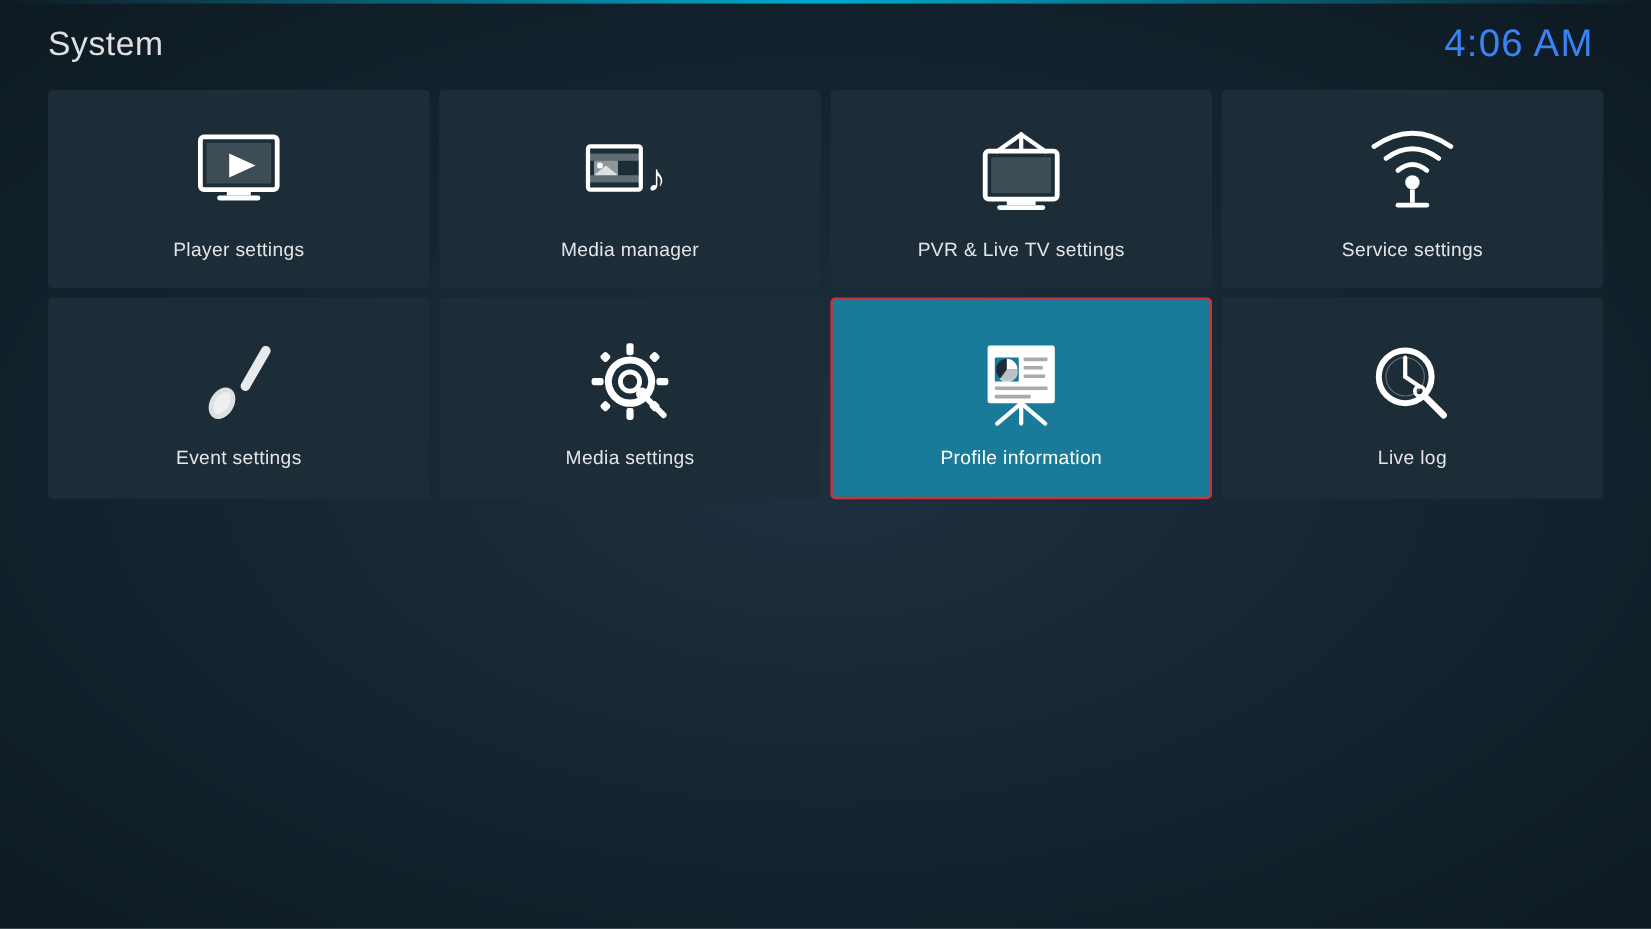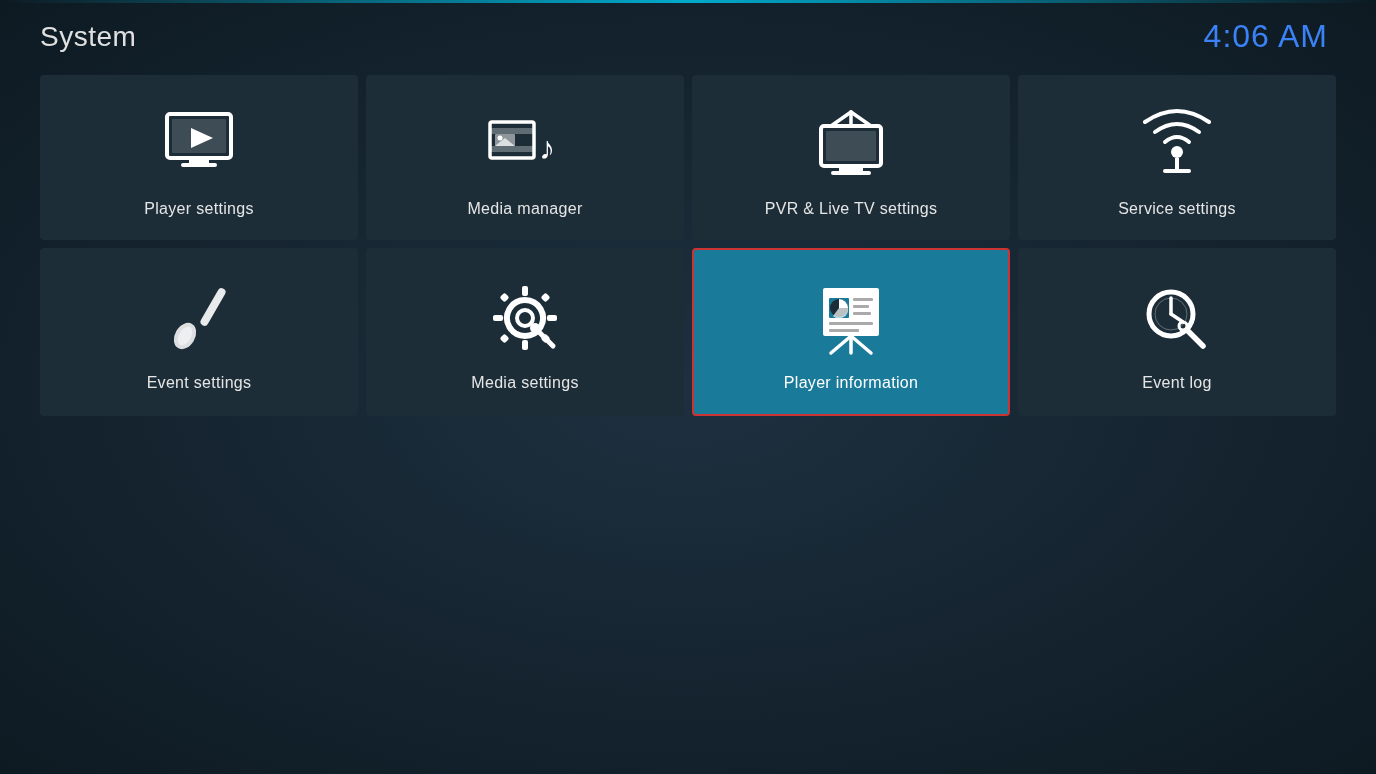--- a/index.html
+++ b/index.html
@@ -235,36 +235,36 @@
         <path d="M28,30 L28,21 A9,9 0 0,1 37,30 Z" fill="white"></path>
         <path d="M28,30 L37,30 A9,9 0 0,1 22,38 Z" fill="white" opacity="0.7"></path>
 
         <rect x="42" y="20" width="20" height="3" rx="1" fill="#aaa"></rect>
         <rect x="42" y="27" width="16" height="3" rx="1" fill="#aaa"></rect>
         <rect x="42" y="34" width="18" height="3" rx="1" fill="#aaa"></rect>
         <rect x="18" y="44" width="44" height="3" rx="1" fill="#aaa"></rect>
         <rect x="18" y="51" width="30" height="3" rx="1" fill="#aaa"></rect>
       </svg>
     </div>
-    <span class="grid-item-label">Player information</span>
+    <span class="grid-item-label">Profile information</span>
   </div>
 
   <div class="grid-item">
     <div class="grid-item-icon">
       <svg viewBox="0 0 80 80" xmlns="http://www.w3.org/2000/svg">
 
         <circle cx="34" cy="36" r="22" fill="none" stroke="white" stroke-width="5"></circle>
         <circle cx="34" cy="36" r="16" fill="none" stroke="white" stroke-width="1" opacity="0.3"></circle>
 
         <line x1="34" y1="36" x2="34" y2="20" stroke="white" stroke-width="3.5" stroke-linecap="round"></line>
         <line x1="34" y1="36" x2="46" y2="44" stroke="white" stroke-width="3.5" stroke-linecap="round"></line>
 
         <line x1="50" y1="52" x2="66" y2="68" stroke="white" stroke-width="5.5" stroke-linecap="round"></line>
         <circle cx="46" cy="48" r="4" fill="none" stroke="white" stroke-width="3"></circle>
       </svg>
     </div>
-    <span class="grid-item-label">Event log</span>
+    <span class="grid-item-label">Live log</span>
   </div>
 
 
   <div style="grid-column: 4; background: transparent;"></div>
 
 </div>
 
 </body></html>

